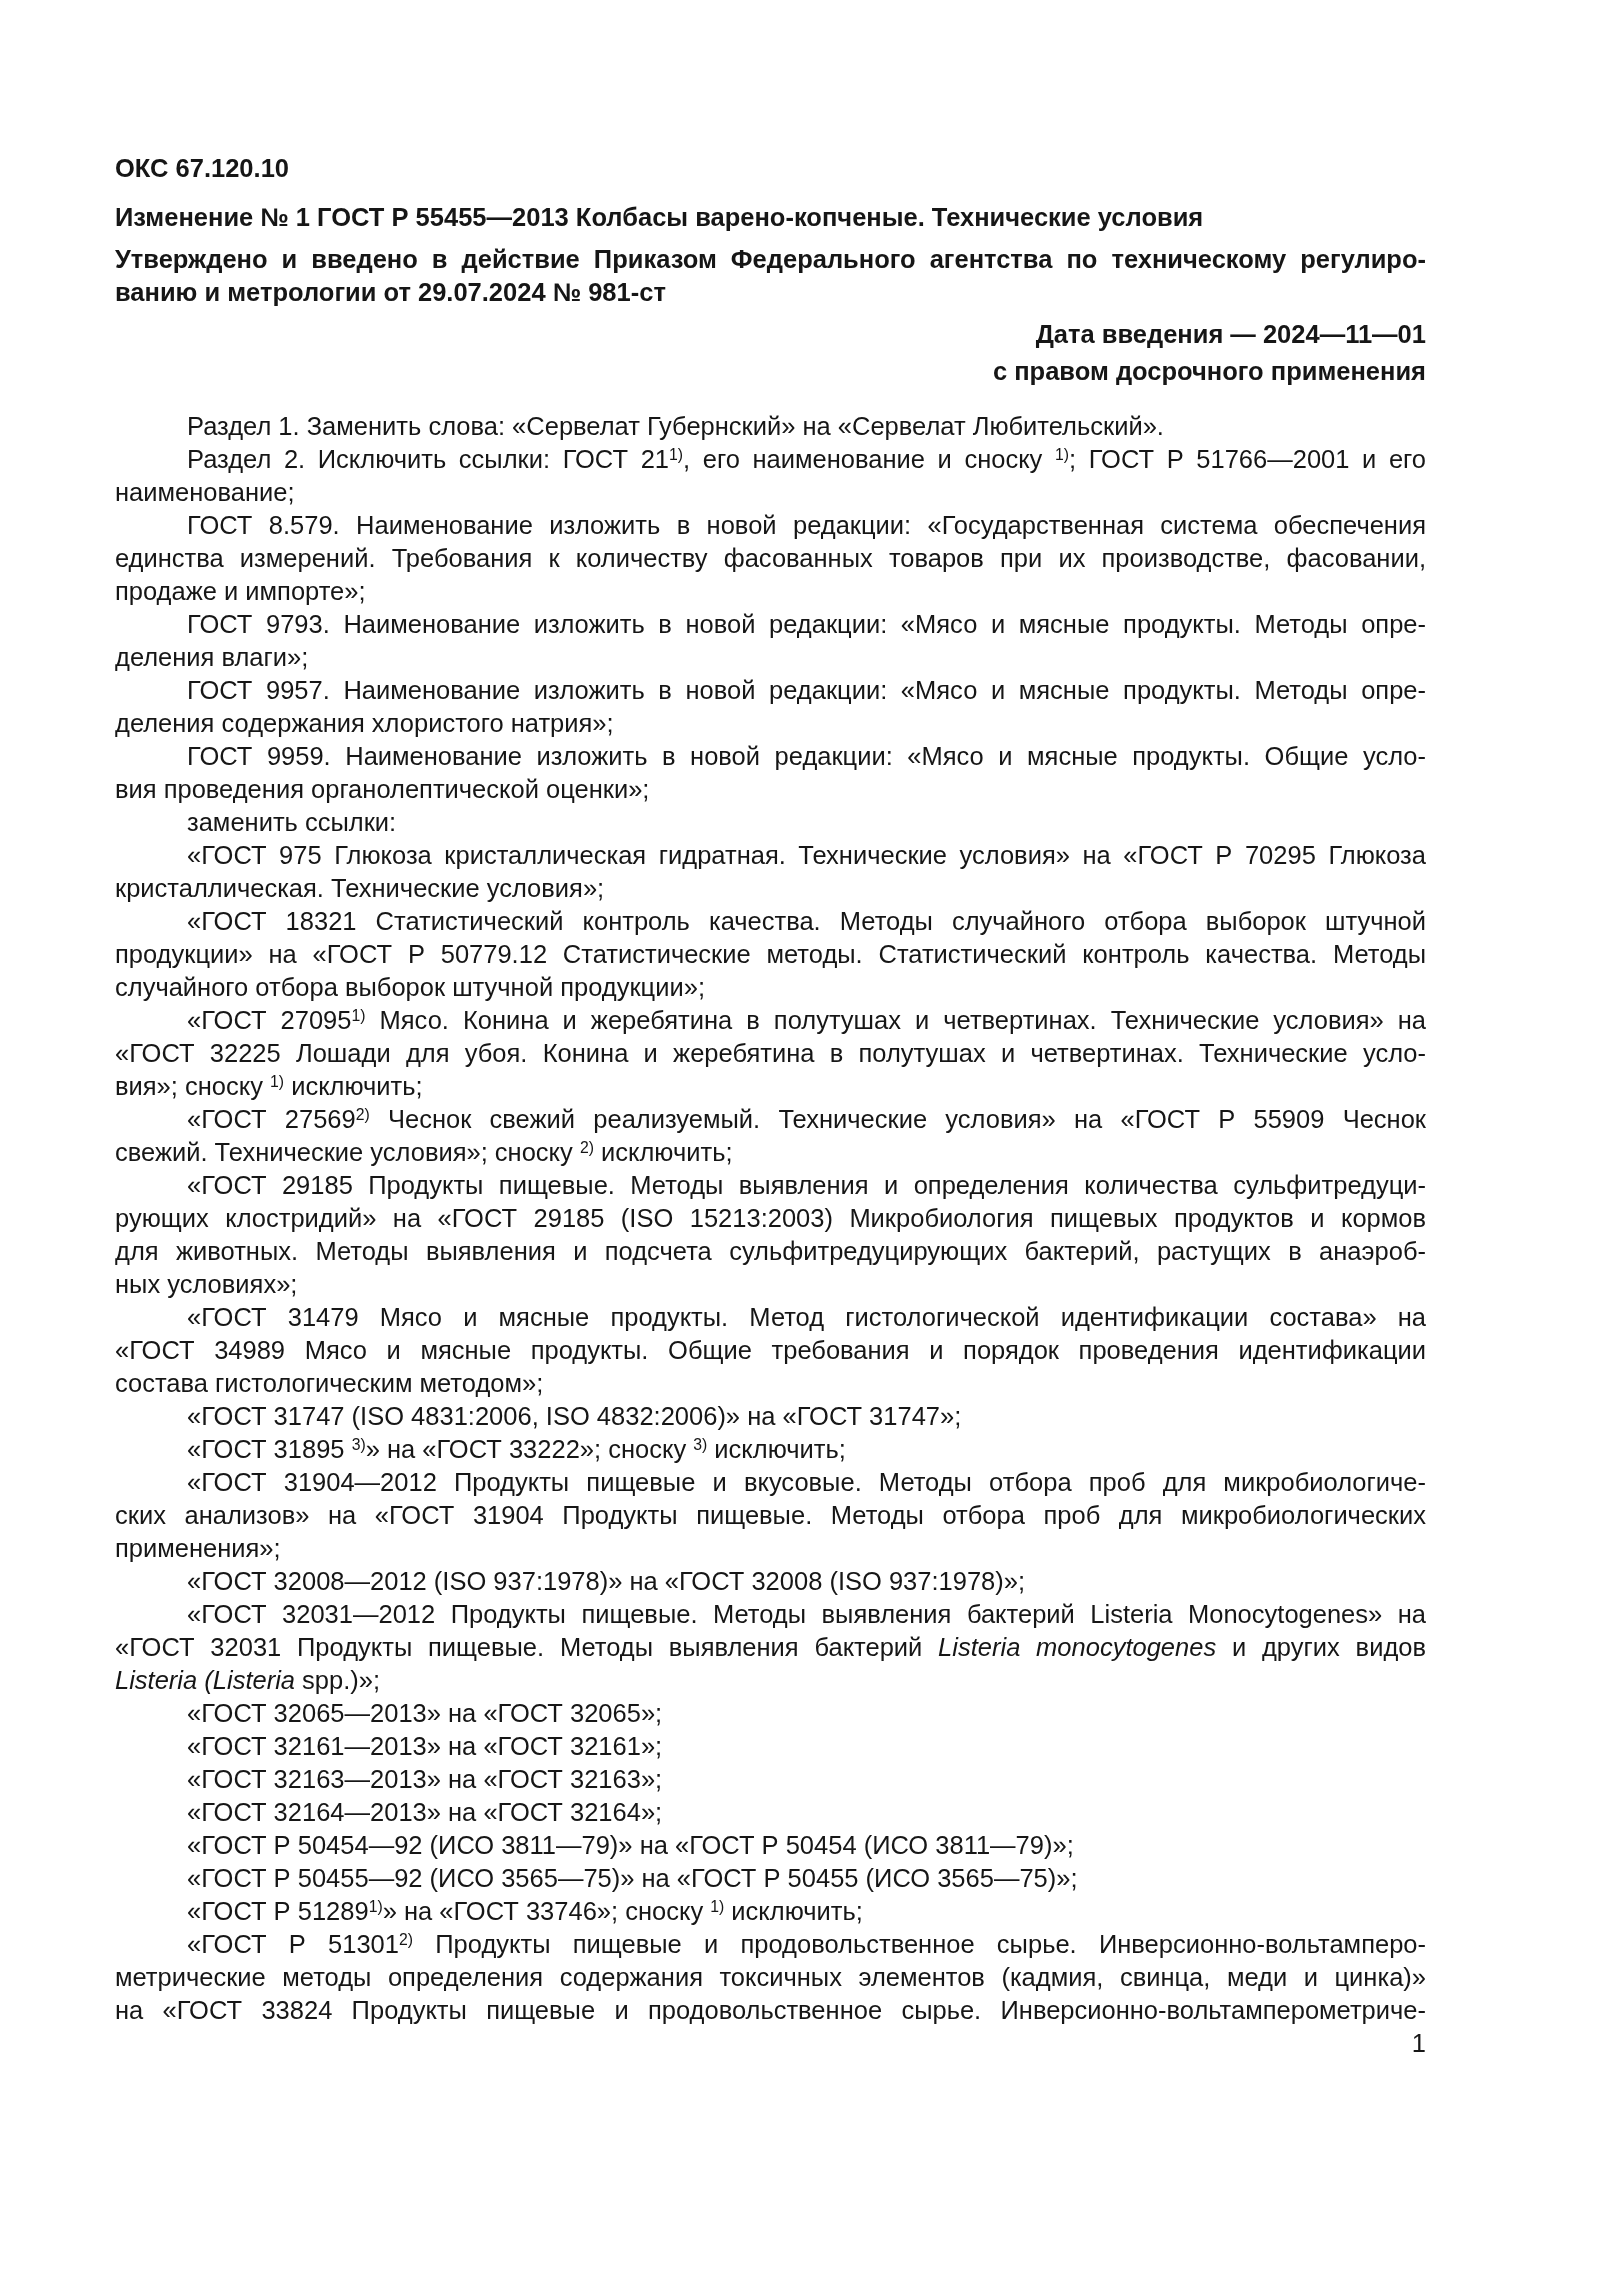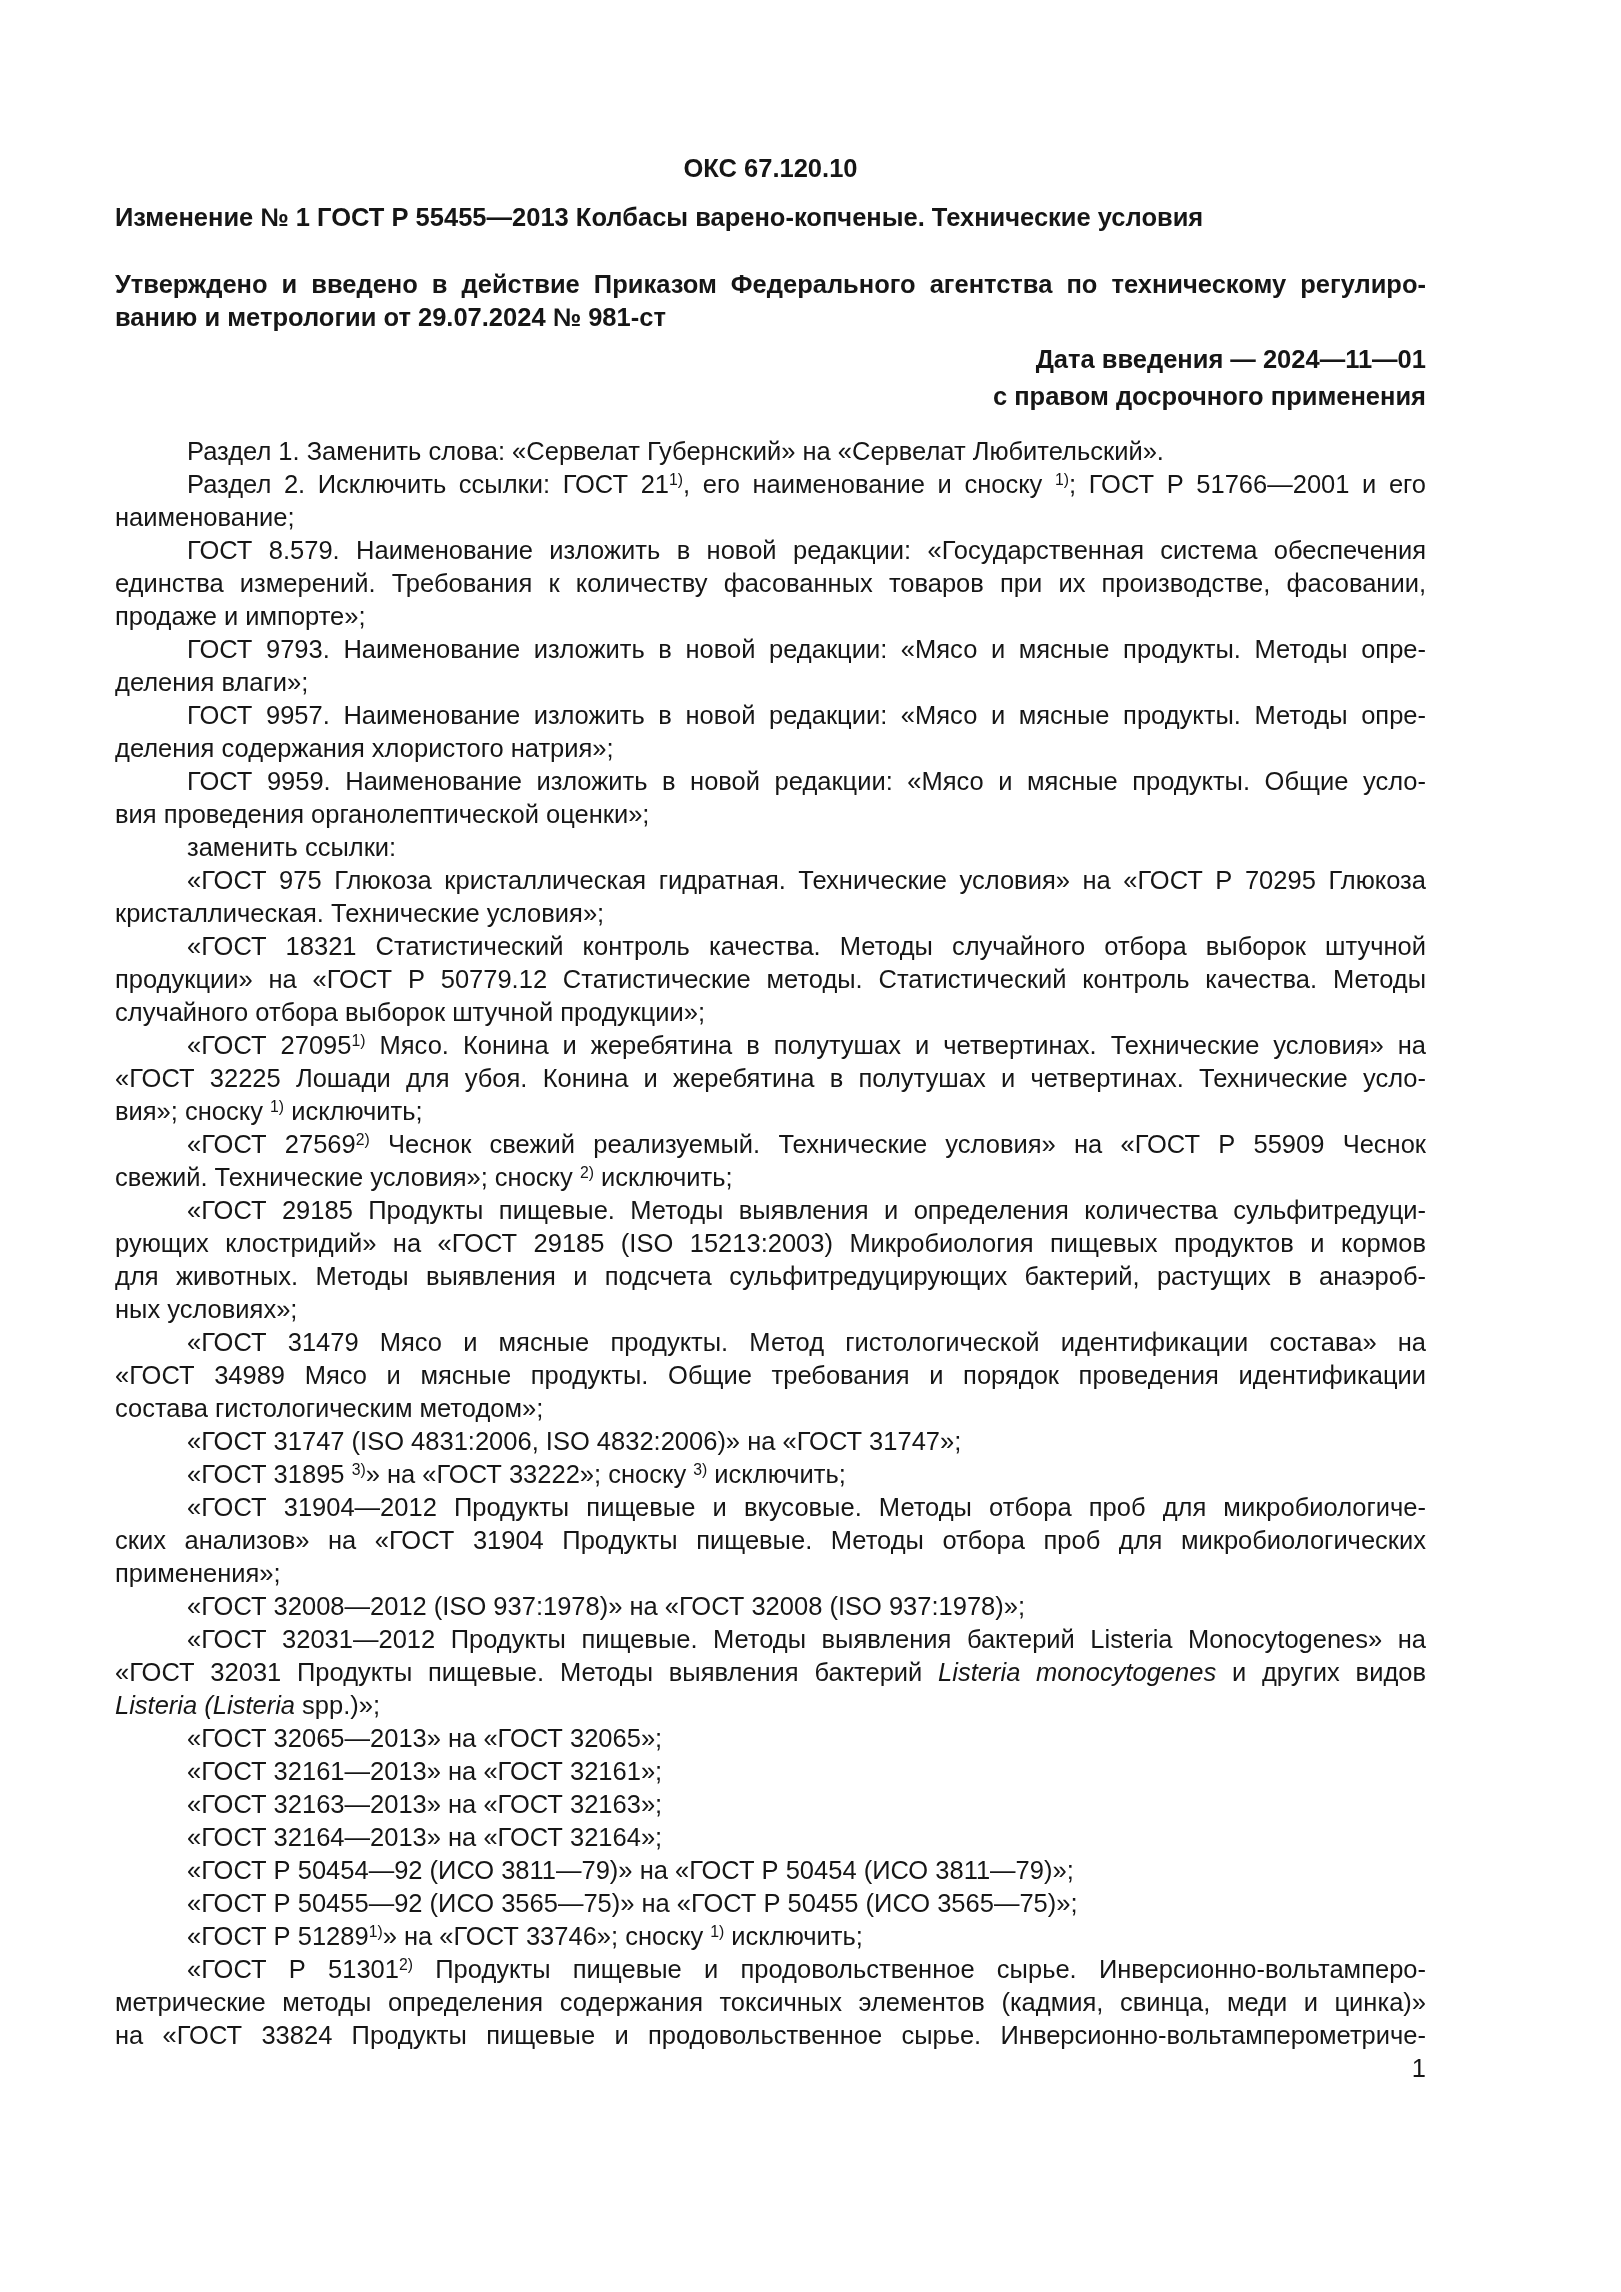--- a/index.html
+++ b/index.html
@@ -15,29 +15,29 @@
   }
   .content {
     position: absolute;
     left: 115px;
     top: 152px;
     width: 1311px;
     font-size: 25.5px;
     line-height: 33px;
   }
   .oks {
-    text-align: center;
+    text-align: left;
     font-weight: bold;
   }
   .doc-title {
     margin-top: 15.7px;
     font-weight: bold;
   }
   .approval {
-    margin-top: 34px;
+    margin-top: 9px;
     font-weight: bold;
   }
   .effdate {
     margin-top: 7.8px;
     line-height: 37px;
     font-weight: bold;
     text-align: right;
   }
   .docbody {
     margin-top: 20px;

